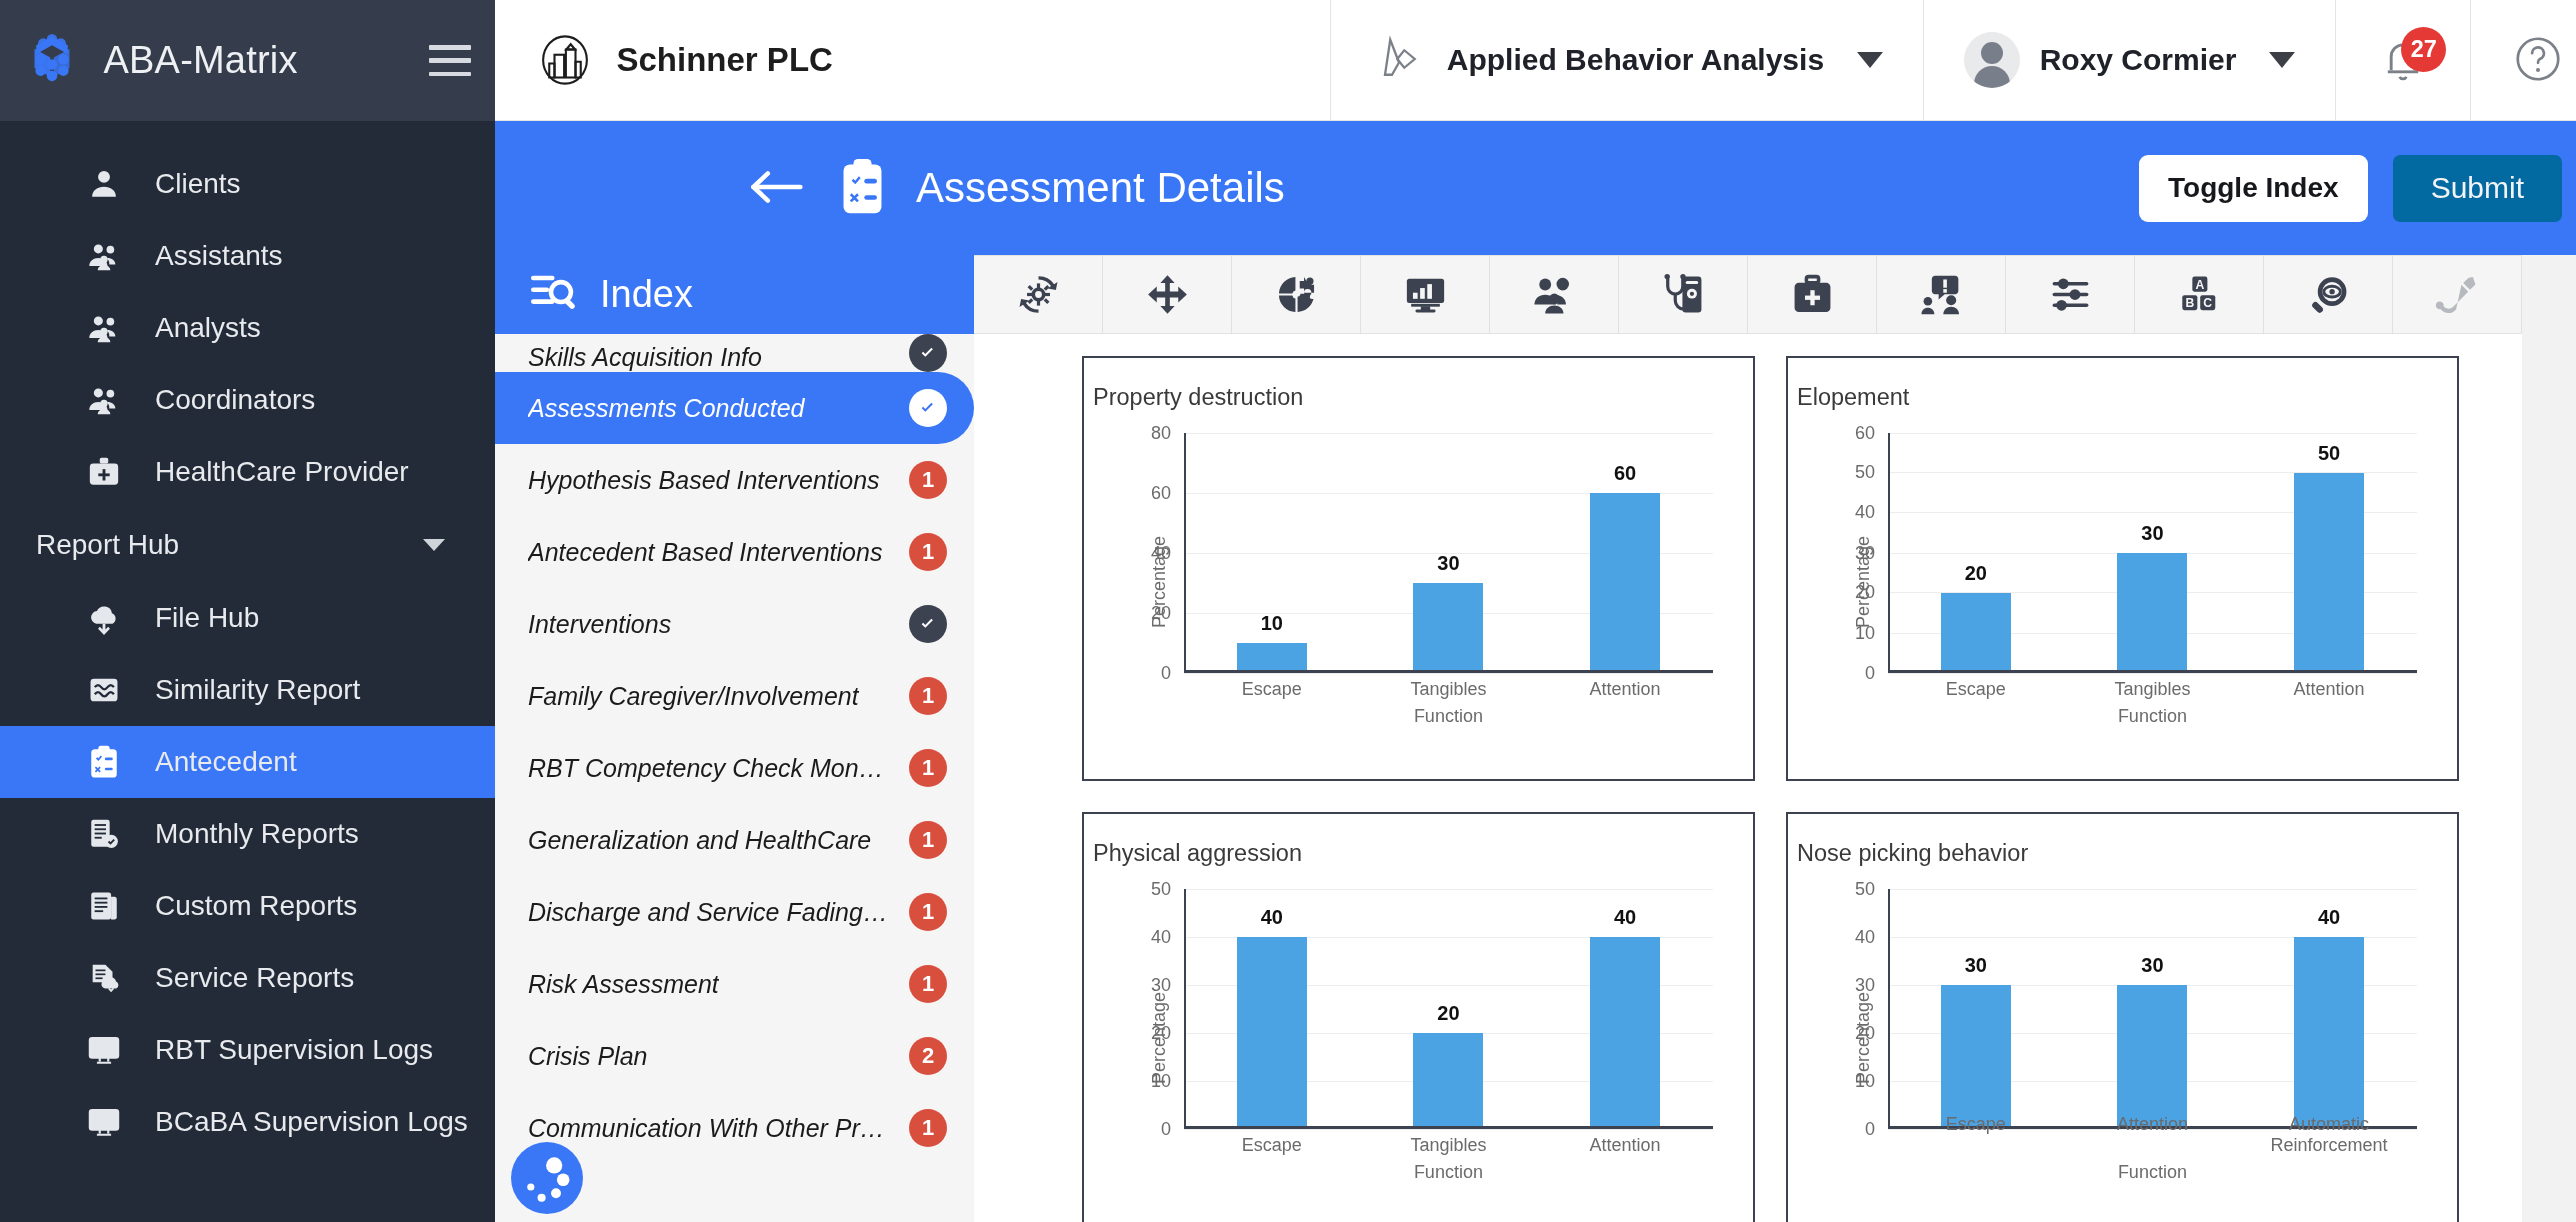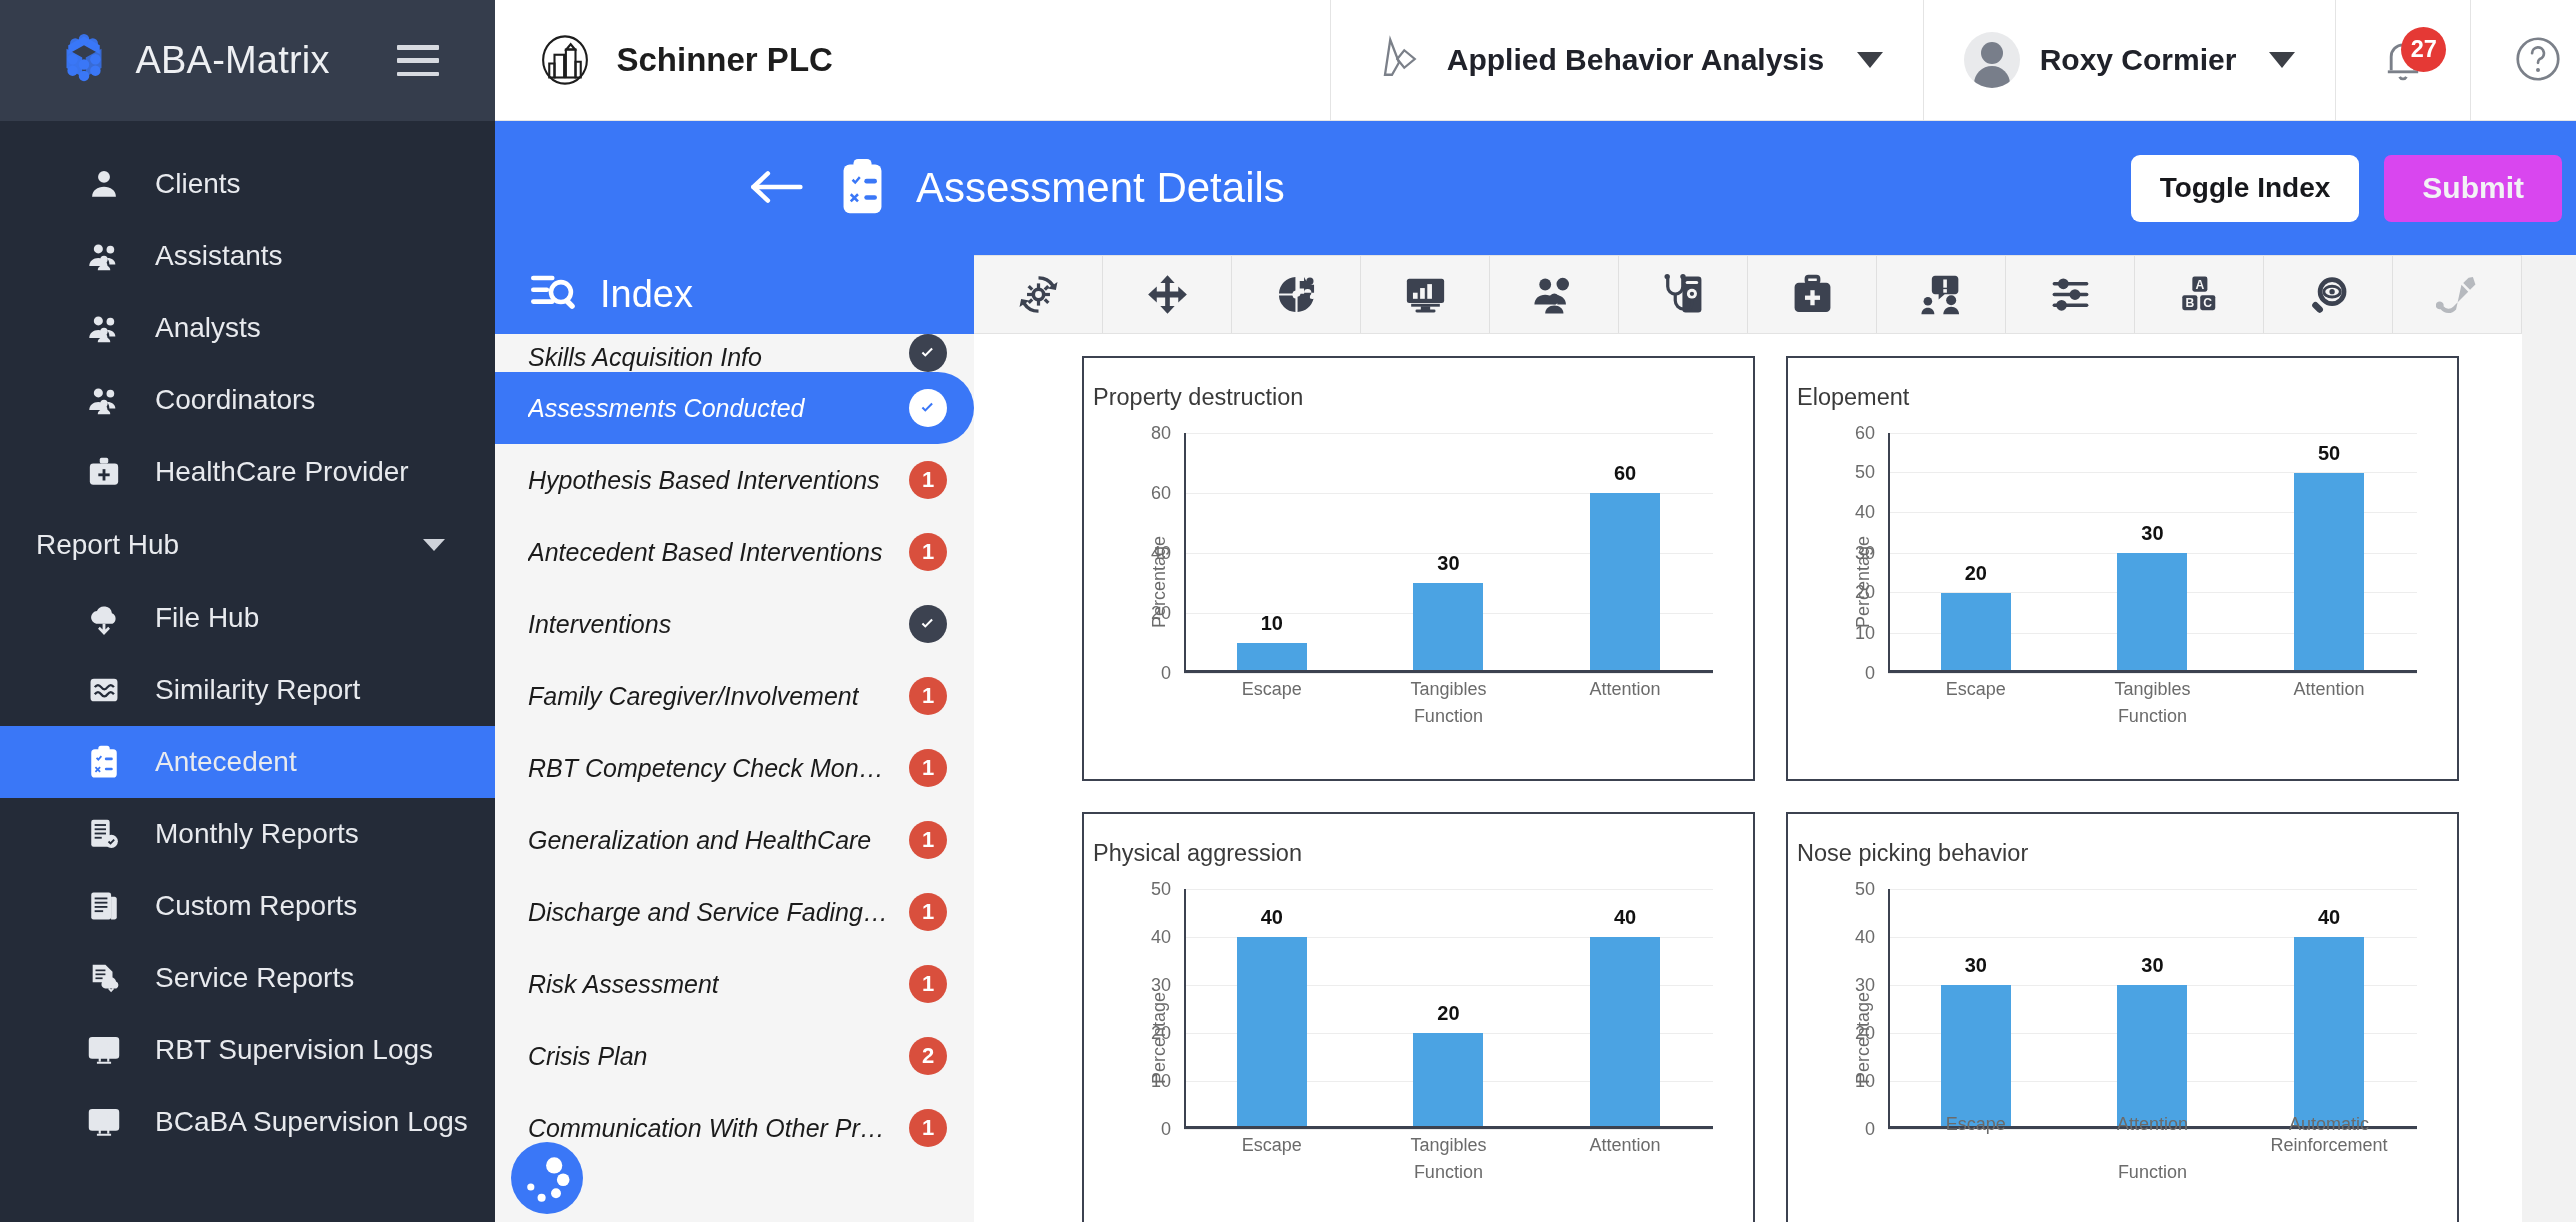--- a/index.html
+++ b/index.html
@@ -14,21 +14,21 @@
   
   .sidebar {
     width: 495px; height: 1223px;
     background: #242b38;
     flex: 0 0 495px;
     position: relative;
     z-index: 5;
   }
   .brand {
     height: 121px; background: #353d4c;
-    display: flex; align-items: center; padding: 0 56px;
+    display: flex; align-items: center; padding: 0 24px;
     gap: 23.5px;
   }
   .brand-logo { width: 56px; height: 56px; flex: 0 0 56px; }
   .brand-title { color: #eef0f3; font-size: 38px; letter-spacing: 0.2px; flex: 1; }
   .hamburger { width: 42px; height: 31px; display:flex; flex-direction:column; justify-content:space-between; cursor:pointer;}
   .hamburger span { display:block; height:4.5px; background:#d7dae0; border-radius:0.9px;}
 
   .nav { padding-top: 27px; }
   .nav-item {
     display: flex; align-items: center;
@@ -89,21 +89,21 @@
   .ph-actions { margin-left:auto; display:flex; align-items:center; gap: 25px; padding-right: 43px;}
   .btn-toggle {
     background:#fff; color:#17181c; font-size:28px; font-weight:700;
     border-radius:9px; height:67px; padding: 0 29px;
     display:flex;align-items:center;gap:18px; cursor:pointer; border:none;
     font-family:"Liberation Sans", sans-serif;
   }
   .btn-toggle .bars { display:flex;flex-direction:column;justify-content:space-between;height:22px;width:31px;}
   .btn-toggle .bars i { display:block;height:3.6px;background:#17181c;}
   .btn-submit {
-    background:#d946ef; color:#f2f3f5; font-size:30px; font-weight:700;
+    background:#0369a1; color:#f2f3f5; font-size:30px; font-weight:400;
     border-radius:7.2px; height:67px; padding: 0 38px; border:none; cursor:pointer;
     font-family:"Liberation Sans", sans-serif;
   }
 
   
   .body-row { display:flex; height: 968px; }
 
   
   .index-panel { width: 479px; flex:0 0 479px; background:#f5f5f5; position:relative; }
   .index-head {

